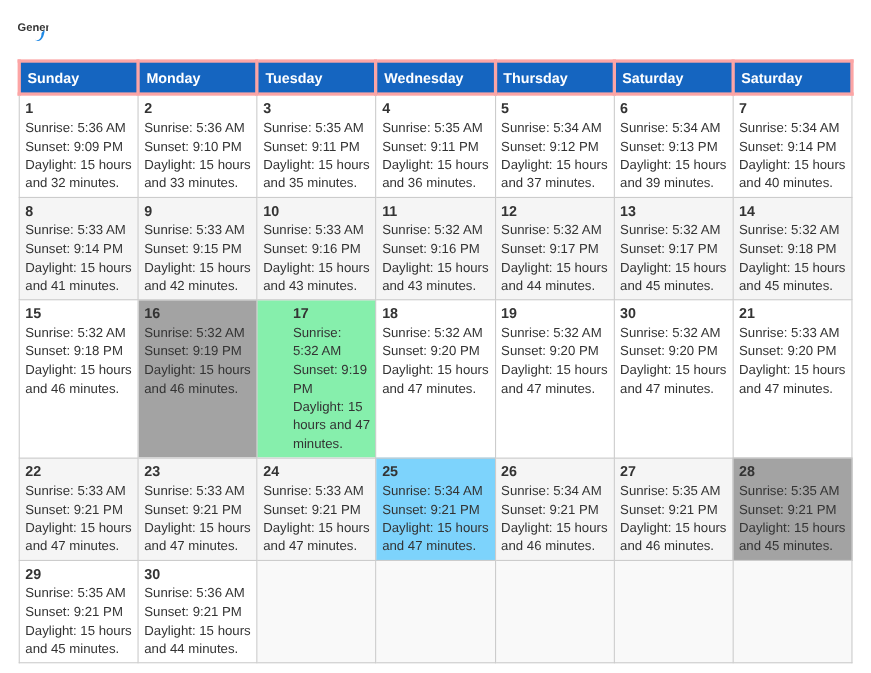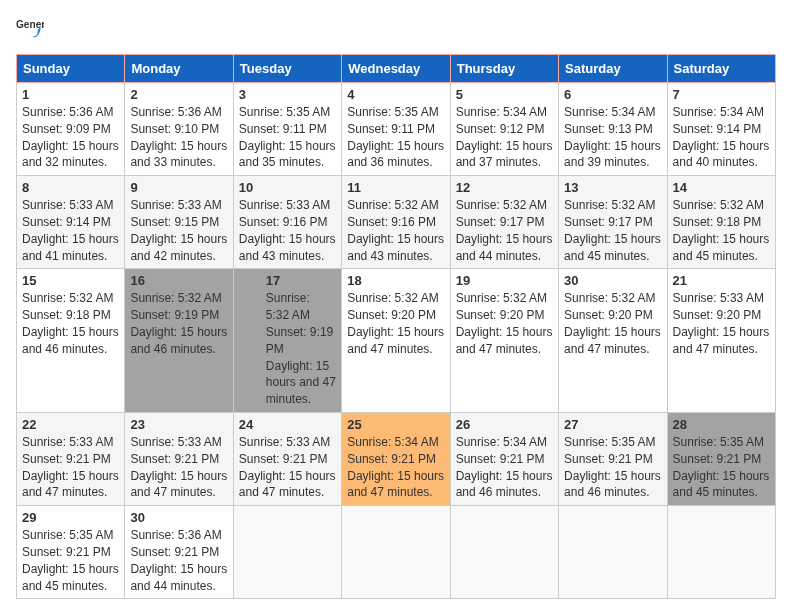--- a/index.html
+++ b/index.html
@@ -42,21 +42,21 @@
       border-collapse: collapse;
       font-size: 11px;
     }
     .calendar-table th {
       background-color: #1565c0;
       color: #fff;
       text-align: left;
       padding: 6px 6px;
       font-size: 13px;
       font-weight: bold;
-      border: 1px solid #fca5a5;
+      border: 3px solid #fca5a5;
     }
     .calendar-table td {
       vertical-align: top;
       border: 1px solid #ccc;
       padding: 4px 5px;
       width: 108px;
       min-height: 80px;
       background: #fff;
     }
     .calendar-table tr:nth-child(even) td {
@@ -130,31 +130,31 @@
         <td style="background: rgb(245, 245, 245);"><span class="day-number">9</span><span class="day-info">Sunrise: 5:33 AM<br>Sunset: 9:15 PM<br>Daylight: 15 hours and 42 minutes.</span></td>
         <td style="background: rgb(245, 245, 245);"><span class="day-number">10</span><span class="day-info">Sunrise: 5:33 AM<br>Sunset: 9:16 PM<br>Daylight: 15 hours and 43 minutes.</span></td>
         <td style="background: rgb(245, 245, 245);"><span class="day-number">11</span><span class="day-info">Sunrise: 5:32 AM<br>Sunset: 9:16 PM<br>Daylight: 15 hours and 43 minutes.</span></td>
         <td style="background: rgb(245, 245, 245);"><span class="day-number">12</span><span class="day-info">Sunrise: 5:32 AM<br>Sunset: 9:17 PM<br>Daylight: 15 hours and 44 minutes.</span></td>
         <td style="background: rgb(245, 245, 245);"><span class="day-number">13</span><span class="day-info">Sunrise: 5:32 AM<br>Sunset: 9:17 PM<br>Daylight: 15 hours and 45 minutes.</span></td>
         <td style="background: rgb(245, 245, 245);"><span class="day-number">14</span><span class="day-info">Sunrise: 5:32 AM<br>Sunset: 9:18 PM<br>Daylight: 15 hours and 45 minutes.</span></td>
       </tr>
       <tr class="week-row">
         <td style="background: rgb(255, 255, 255);"><span class="day-number">15</span><span class="day-info">Sunrise: 5:32 AM<br>Sunset: 9:18 PM<br>Daylight: 15 hours and 46 minutes.</span></td>
         <td style="background: #a3a3a3;"><span class="day-number">16</span><span class="day-info">Sunrise: 5:32 AM<br>Sunset: 9:19 PM<br>Daylight: 15 hours and 46 minutes.</span></td>
-        <td style="background: #a3a3a3; padding-left: 32px;"><span class="day-number">17</span><span class="day-info">Sunrise: 5:32 AM<br>Sunset: 9:19 PM<br>Daylight: 15 hours and 47 minutes.</span></td>
+        <td style="background: #86efac; padding-left: 32px;"><span class="day-number">17</span><span class="day-info">Sunrise: 5:32 AM<br>Sunset: 9:19 PM<br>Daylight: 15 hours and 47 minutes.</span></td>
         <td style="background: rgb(255, 255, 255);"><span class="day-number">18</span><span class="day-info">Sunrise: 5:32 AM<br>Sunset: 9:20 PM<br>Daylight: 15 hours and 47 minutes.</span></td>
         <td style="background: rgb(255, 255, 255);"><span class="day-number">19</span><span class="day-info">Sunrise: 5:32 AM<br>Sunset: 9:20 PM<br>Daylight: 15 hours and 47 minutes.</span></td>
         <td style="background: rgb(255, 255, 255);"><span class="day-number">30</span><span class="day-info">Sunrise: 5:32 AM<br>Sunset: 9:20 PM<br>Daylight: 15 hours and 47 minutes.</span></td>
         <td style="background: rgb(255, 255, 255);"><span class="day-number">21</span><span class="day-info">Sunrise: 5:33 AM<br>Sunset: 9:20 PM<br>Daylight: 15 hours and 47 minutes.</span></td>
       </tr>
       <tr class="week-row">
         <td style="background: rgb(245, 245, 245);"><span class="day-number">22</span><span class="day-info">Sunrise: 5:33 AM<br>Sunset: 9:21 PM<br>Daylight: 15 hours and 47 minutes.</span></td>
         <td style="background: rgb(245, 245, 245);"><span class="day-number">23</span><span class="day-info">Sunrise: 5:33 AM<br>Sunset: 9:21 PM<br>Daylight: 15 hours and 47 minutes.</span></td>
         <td style="background: rgb(245, 245, 245);"><span class="day-number">24</span><span class="day-info">Sunrise: 5:33 AM<br>Sunset: 9:21 PM<br>Daylight: 15 hours and 47 minutes.</span></td>
-        <td style="background: #fdba74; margin-left: 44px;"><span class="day-number">25</span><span class="day-info">Sunrise: 5:34 AM<br>Sunset: 9:21 PM<br>Daylight: 15 hours and 47 minutes.</span></td>
+        <td style="background: #7dd3fc; margin-left: 44px;"><span class="day-number">25</span><span class="day-info">Sunrise: 5:34 AM<br>Sunset: 9:21 PM<br>Daylight: 15 hours and 47 minutes.</span></td>
         <td style="background: rgb(245, 245, 245); margin-left: 20px;"><span class="day-number">26</span><span class="day-info">Sunrise: 5:34 AM<br>Sunset: 9:21 PM<br>Daylight: 15 hours and 46 minutes.</span></td>
         <td style="background: rgb(245, 245, 245);"><span class="day-number">27</span><span class="day-info">Sunrise: 5:35 AM<br>Sunset: 9:21 PM<br>Daylight: 15 hours and 46 minutes.</span></td>
         <td style="background: #a3a3a3;"><span class="day-number">28</span><span class="day-info">Sunrise: 5:35 AM<br>Sunset: 9:21 PM<br>Daylight: 15 hours and 45 minutes.</span></td>
       </tr>
       <tr class="week-row">
         <td style="background: rgb(255, 255, 255);"><span class="day-number">29</span><span class="day-info">Sunrise: 5:35 AM<br>Sunset: 9:21 PM<br>Daylight: 15 hours and 45 minutes.</span></td>
         <td style="background: rgb(255, 255, 255); margin-top: 20px;"><span class="day-number">30</span><span class="day-info">Sunrise: 5:36 AM<br>Sunset: 9:21 PM<br>Daylight: 15 hours and 44 minutes.</span></td>
         <td class="empty-cell"></td>
         <td class="empty-cell"></td>
         <td class="empty-cell"></td>

